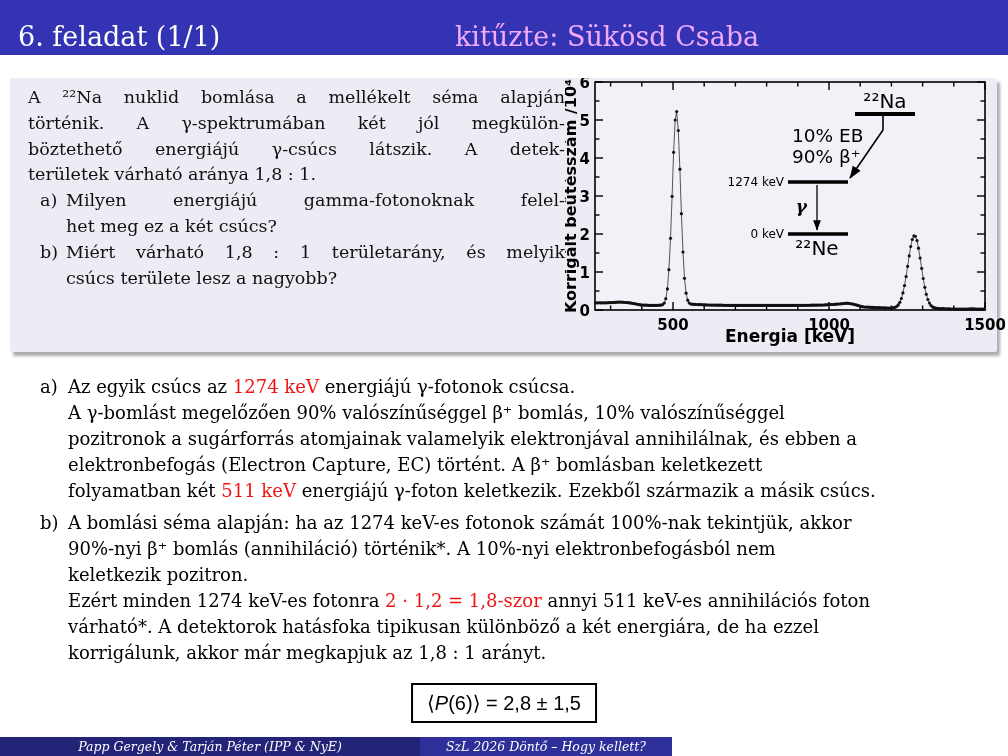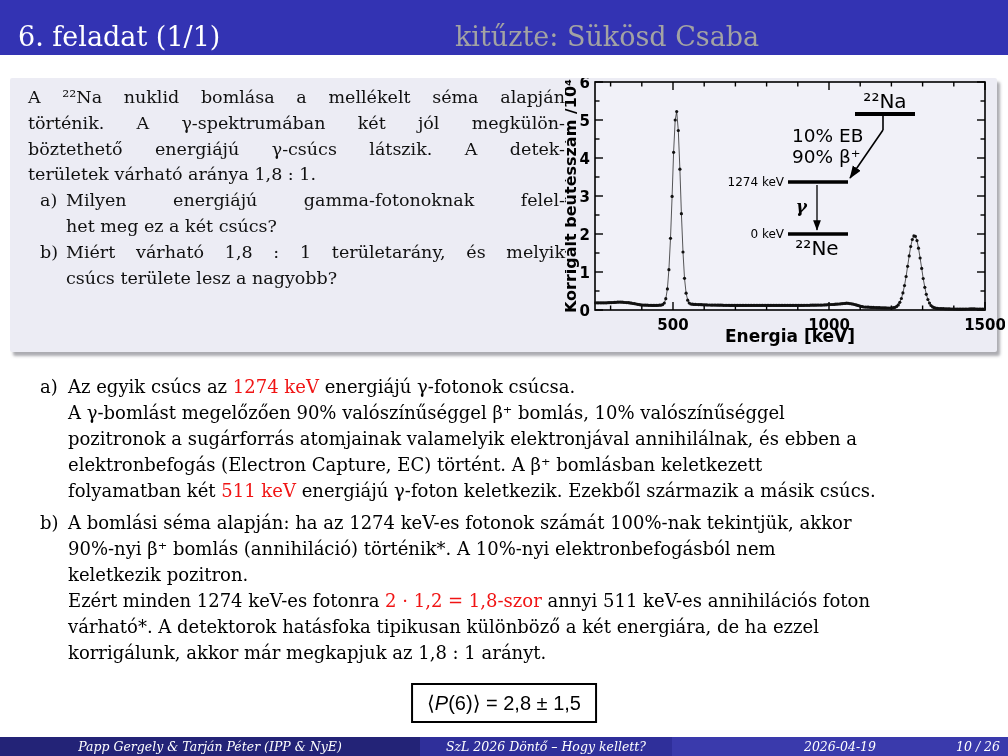--- a/index.html
+++ b/index.html
@@ -2,21 +2,21 @@
 <html style="--header_bg: #3333b3; --footer_left: #232377; --footer_mid: #2f2f9a; --footer_right: #3a3aac; --alert: #f01414; --box_bg: #ececf4; --plot_bg: #f1f1f8;"><head>
 <meta charset="utf-8">
 <style>
   html,body{margin:0;padding:0;background:#888;}
   .slide{position:relative;width:1008px;height:756px;background:#ffffff;
          font-family:"DejaVu Serif",serif;overflow:hidden;margin:0 auto;}
 
   
   .titlebar{position:absolute;left:0;top:0;width:1008px;height:55px;background:var(--header_bg,#3333b3);}
   .titlebar .title{position:absolute;left:18px;top:21px;font-size:27px;color:#fff;white-space:nowrap;}
-  .titlebar .subtitle{position:absolute;left:455px;top:21px;font-size:27px;color:#a3a3a3;white-space:nowrap;}
+  .titlebar .subtitle{position:absolute;left:455px;top:21px;font-size:27px;color:#f0abfc;white-space:nowrap;}
 
   
   .pbox{position:absolute;left:10px;top:78px;width:987px;height:274px;background:var(--box_bg,#ececf4);
         border-radius:2px;box-shadow:3px 4px 3px rgba(90,90,100,.5);}
   .ptext{position:absolute;left:18px;top:7px;width:537px;font-size:17.5px;line-height:25.8px;color:#101010;}
   .jl{text-align:justify;text-align-last:justify;}
   .pitem{position:relative;padding-left:38px;}
   .pmark{position:absolute;left:12px;top:0;}
 
   
@@ -440,19 +440,15 @@
 
   <div class="formula"><span>⟨</span><span class="fvar">P</span><span>(6)⟩ = 2,8 ± 1,5</span></div>
 
   <div class="footer">
     <div class="fseg f1">
       <span>Papp Gergely &amp; Tarján Péter  (IPP &amp; NyE)</span>
     </div>
     <div class="fseg f2">
       <span>SzL 2026 Döntő – Hogy kellett?</span>
     </div>
-    <div class="fseg f3">
-      <span class="fdate">2026-04-19</span>
-      <span class="fpage">10 / 26</span>
-    </div>
   </div>
 
 </div>
 
 </body></html>

